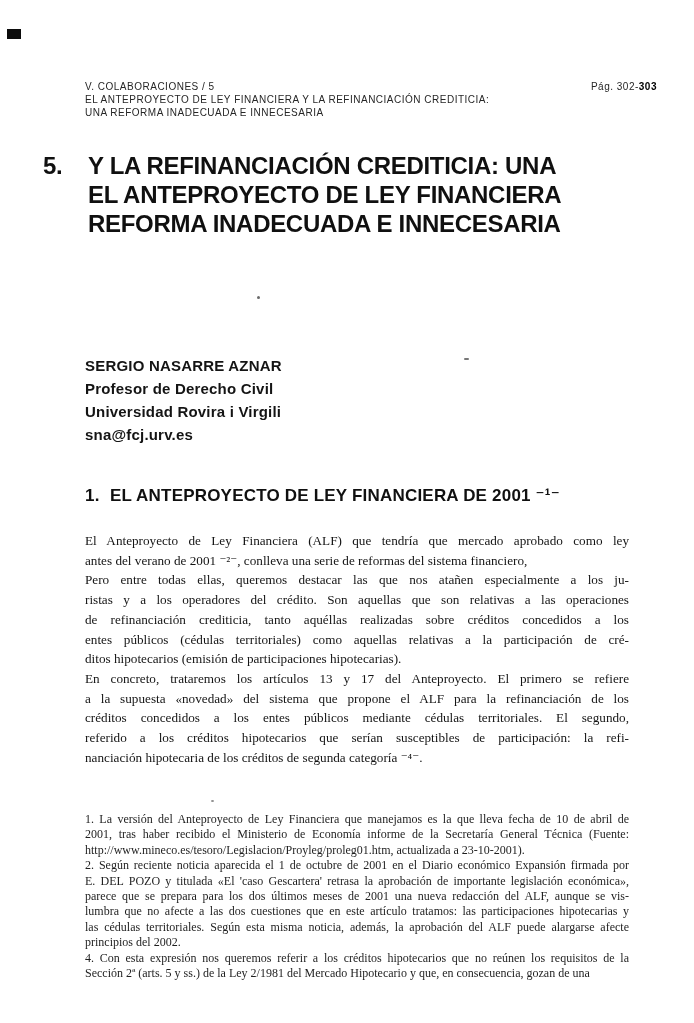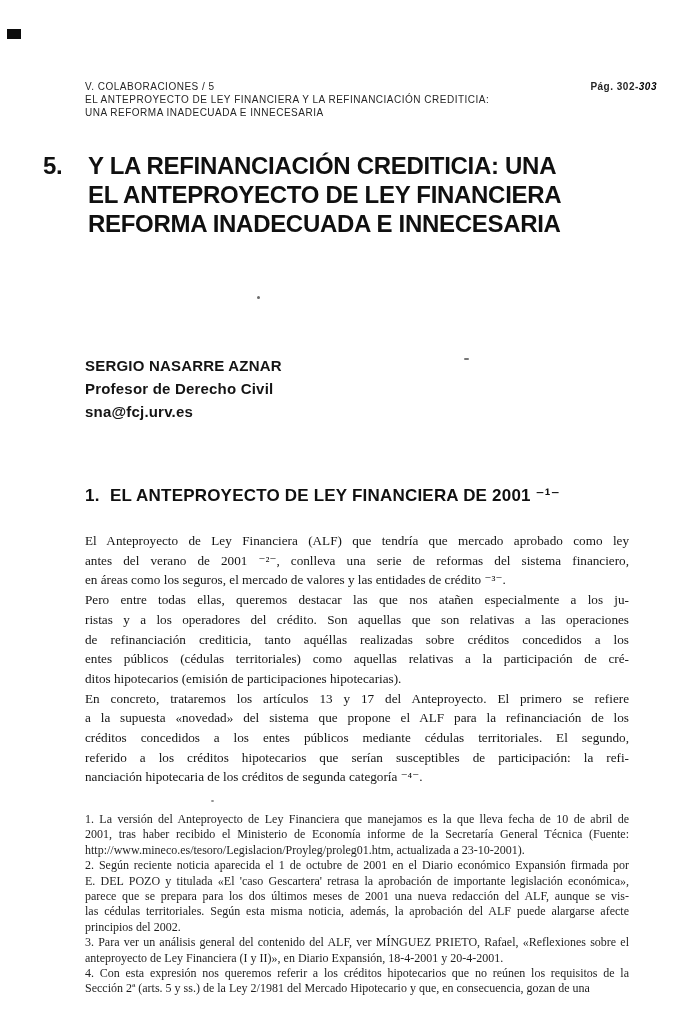--- a/index.html
+++ b/index.html
@@ -15,22 +15,22 @@
   .speck-2{left:464px;top:358px;width:5px;height:2px;border-radius:1px;background:#777;}
   .speck-3{left:211px;top:800px;width:3px;height:2px;background:#8d8d8d;}
 
   
   .running-header{
     position:absolute;left:85px;top:80px;width:572px;
     font-family:"Liberation Sans","DejaVu Sans",sans-serif;
     font-size:10px;line-height:13px;letter-spacing:.5px;color:#262626;font-weight:bold;
   }
   .rh-row{display:flex;justify-content:space-between;}
-  .rh-page b{font-weight:bold;color:#000;font-style:italic;}
-  .rh-page span{font-weight:bold;padding-left:16px;}
+  .rh-page b{font-weight:bold;color:#000;}
+  .rh-page span{font-weight:normal;padding-left:16px;}
   .running-header .rh-line{font-weight:normal;}
   .rh-row > span:first-child{font-weight:normal;}
 
   
   .main-title{
     position:absolute;left:43px;top:151px;display:flex;
     font-family:"Liberation Sans","DejaVu Sans",sans-serif;
     font-weight:bold;font-size:24px;line-height:29px;color:#101010;letter-spacing:-.3px;
   }
   .title-num{width:45px;flex:none;}
@@ -91,33 +91,33 @@
     <div class="title-lines">
         <div class="line">Y LA REFINANCIACIÓN CREDITICIA: UNA</div>
         <div class="line">EL ANTEPROYECTO DE LEY FINANCIERA</div>
         <div class="line">REFORMA INADECUADA E INNECESARIA</div>
       </div>
   </section>
 
   <section class="author-block">
     <div>SERGIO NASARRE AZNAR</div>
     <div>Profesor de Derecho Civil</div>
+    <div>Universidad Rovira i Virgili</div>
     <div>sna@fcj.urv.es</div>
   </section>
 
   <section class="section-heading">
     <span class="sh-num">1.</span>
     <span>EL ANTEPROYECTO DE LEY FINANCIERA DE 2001 ⁻¹⁻</span>
   </section>
 
   <section class="body-text">
     <div class="para">
         <div class="line">El Anteproyecto de Ley Financiera (ALF) que tendría que mercado aprobado como ley</div>
         <div class="line">antes del verano de 2001 ⁻²⁻, conlleva una serie de reformas del sistema financiero,</div>
-        <div class="line">en áreas como los seguros, el mercado de valores y las entidades de crédito ⁻³⁻.</div>
       </div>
     <div class="para">
         <div class="line">Pero entre todas ellas, queremos destacar las que nos atañen especialmente a los ju-</div>
         <div class="line">ristas y a los operadores del crédito. Son aquellas que son relativas a las operaciones</div>
         <div class="line">de refinanciación crediticia, tanto aquéllas realizadas sobre créditos concedidos a los</div>
         <div class="line">entes públicos (cédulas territoriales) como aquellas relativas a la participación de cré-</div>
         <div class="line">ditos hipotecarios (emisión de participaciones hipotecarias).</div>
       </div>
     <div class="para">
         <div class="line">En concreto, trataremos los artículos 13 y 17 del Anteproyecto. El primero se refiere</div>
@@ -131,26 +131,23 @@
   <section class="footnotes">
     <div class="fn">
         <div class="line">1. La versión del Anteproyecto de Ley Financiera que manejamos es la que lleva fecha de 10 de abril de</div>
         <div class="line">2001, tras haber recibido el Ministerio de Economía informe de la Secretaría General Técnica (Fuente:</div>
         <div class="line">http://www.mineco.es/tesoro/Legislacion/Proyleg/proleg01.htm, actualizada a 23-10-2001).</div>
       </div>
     <div class="fn">
         <div class="line">2. Según reciente noticia aparecida el 1 de octubre de 2001 en el Diario económico Expansión firmada por</div>
         <div class="line">E. DEL POZO y titulada «El 'caso Gescartera' retrasa la aprobación de importante legislación económica»,</div>
         <div class="line">parece que se prepara para los dos últimos meses de 2001 una nueva redacción del ALF, aunque se vis-</div>
+        <div class="line">lumbra que no afecte a las dos cuestiones que en este artículo tratamos: las participaciones hipotecarias y</div>
         <div class="line">las cédulas territoriales. Según esta misma noticia, además, la aprobación del ALF puede alargarse afecte</div>
         <div class="line">principios del 2002.</div>
-      </div>
-    <div class="fn">
-        <div class="line">3. Para ver un análisis general del contenido del ALF, ver MÍNGUEZ PRIETO, Rafael, «Reflexiones sobre el</div>
-        <div class="line">anteproyecto de Ley Financiera (I y II)», en Diario Expansión, 18-4-2001 y 20-4-2001.</div>
       </div>
     <div class="fn">
         <div class="line">4. Con esta expresión nos queremos referir a los créditos hipotecarios que no reúnen los requisitos de la</div>
         <div class="line">Sección 2ª (arts. 5 y ss.) de la Ley 2/1981 del Mercado Hipotecario y que, en consecuencia, gozan de una</div>
       </div>
   </section>
 
 </div>
 
 </body></html>

